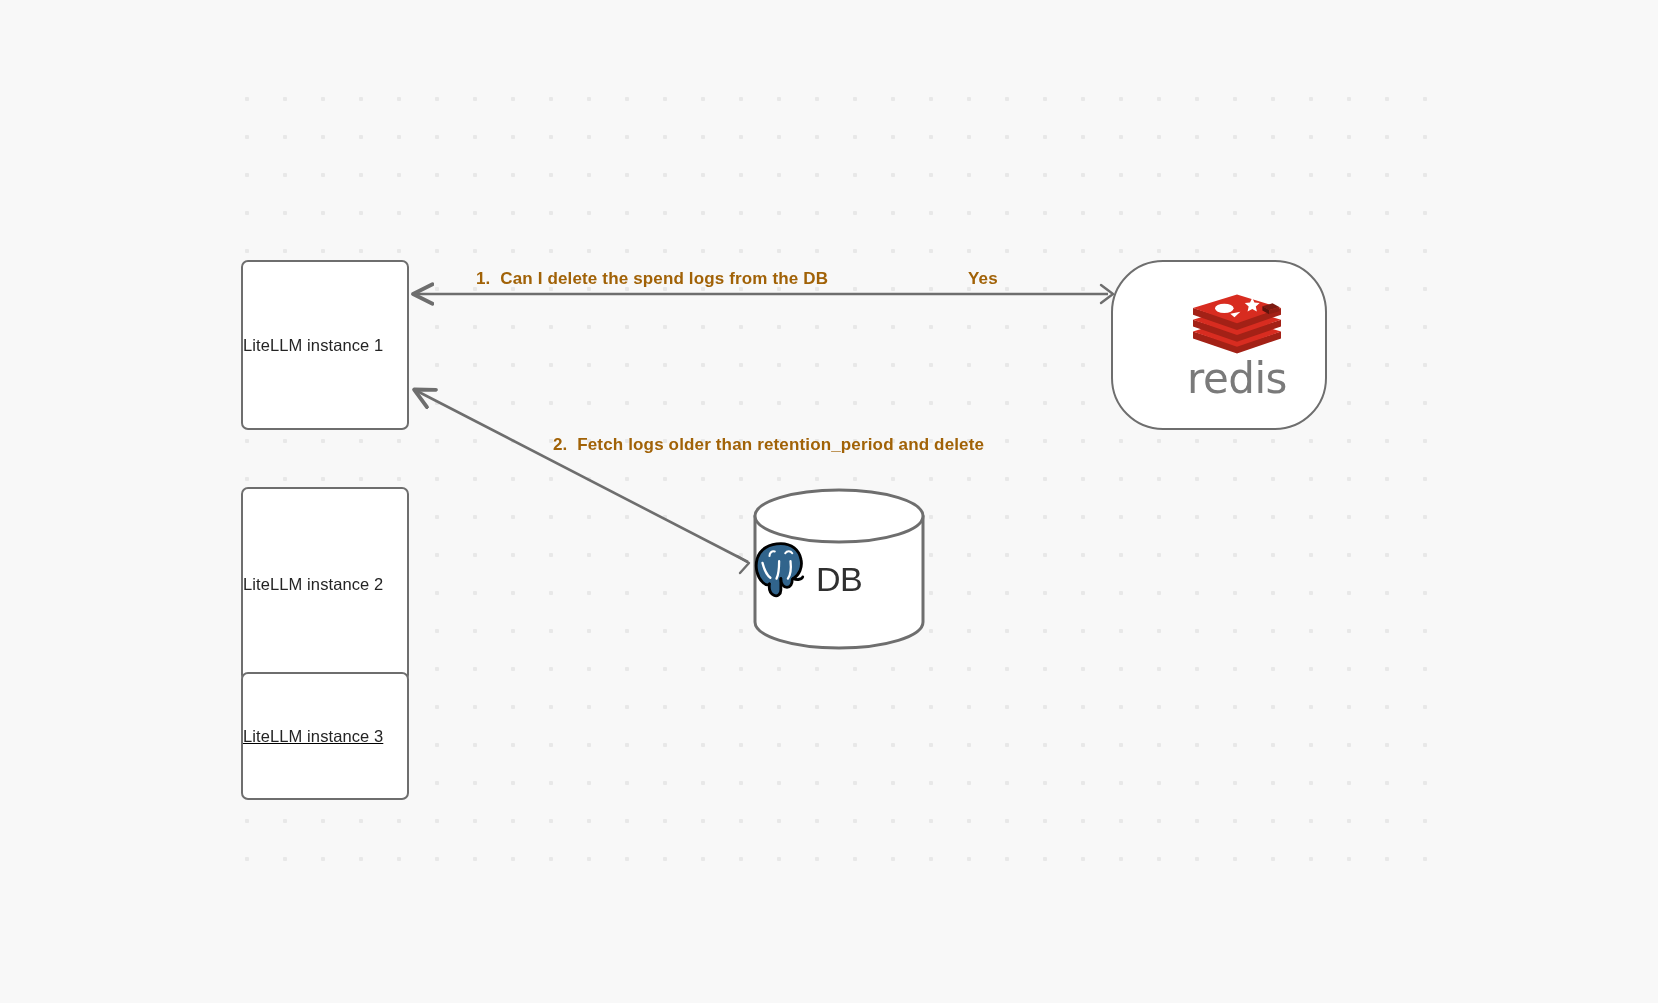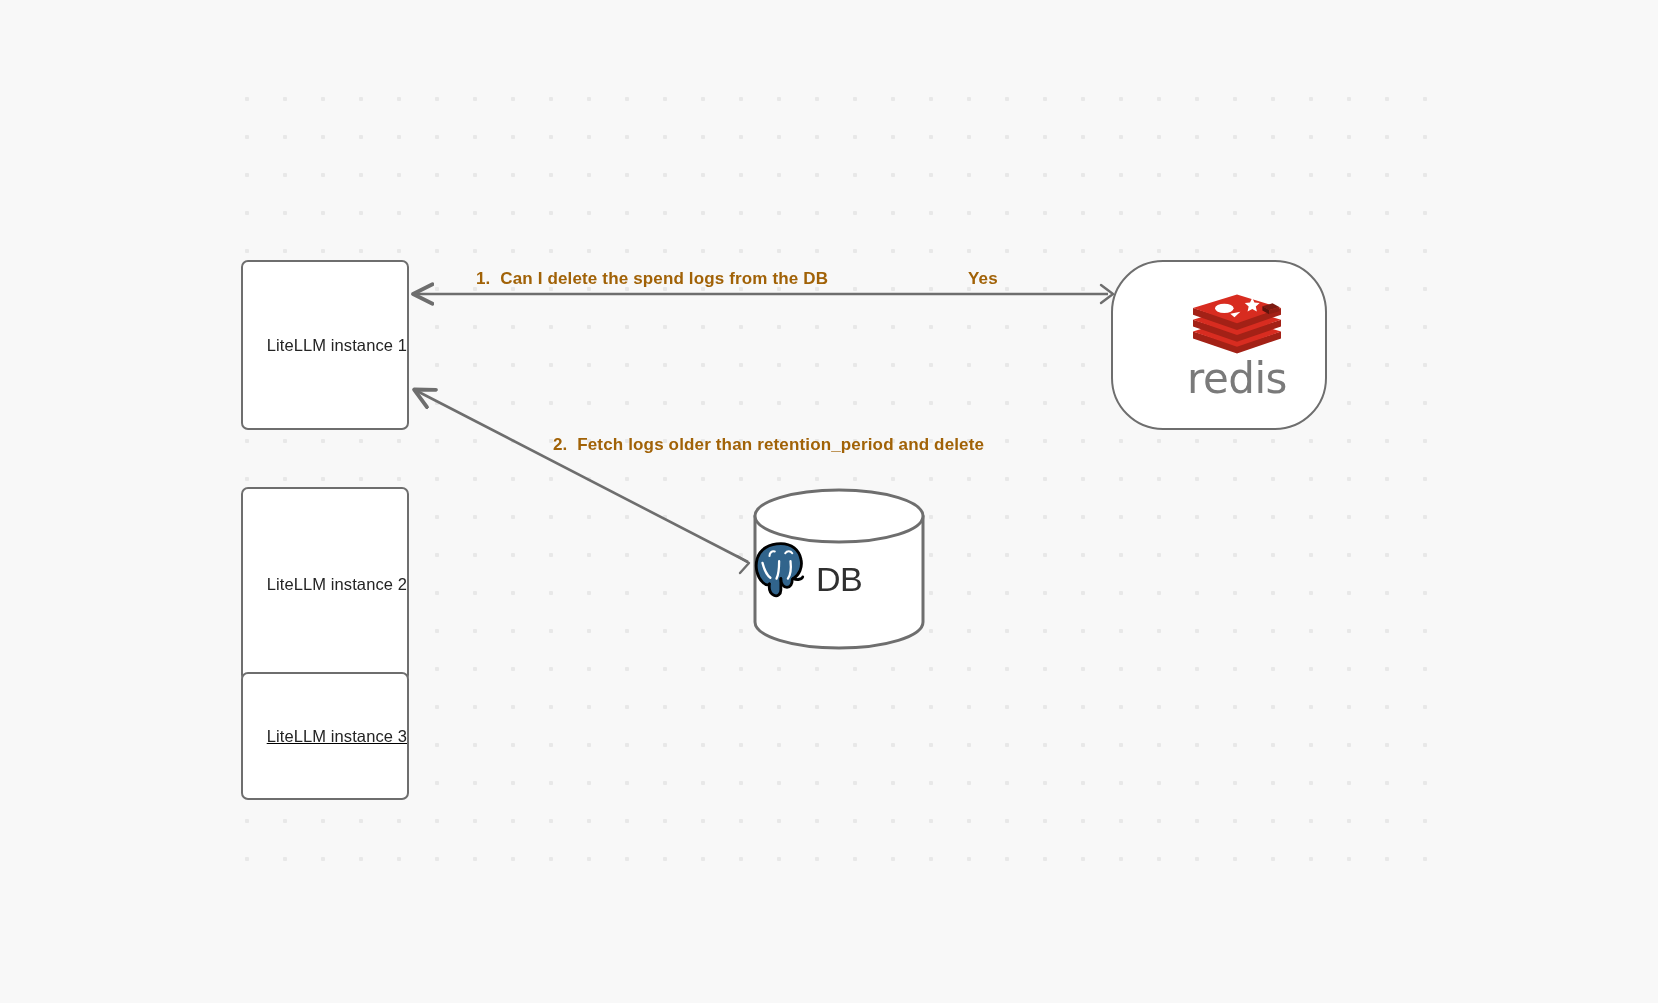--- a/index.html
+++ b/index.html
@@ -29,22 +29,21 @@
   }
   
   .node-box {
     position: absolute;
     box-sizing: border-box;
     background: #ffffff;
     border: 2.5px solid #6e6e6e;
     border-radius: 7px;
     display: flex;
     align-items: center;
-    justify-content: flex-end;
-    padding-left: 21px;
+    justify-content: flex-start;
   }
   .node-box .node-label {
     font-size: 16.5px;
     color: #242424;
     font-weight: 400;
     letter-spacing: 0.1px;
     text-align: center;
     user-select: none;
   }
   #box-instance-1 { left: 241px; top: 260px; width: 168px; height: 170px; }

